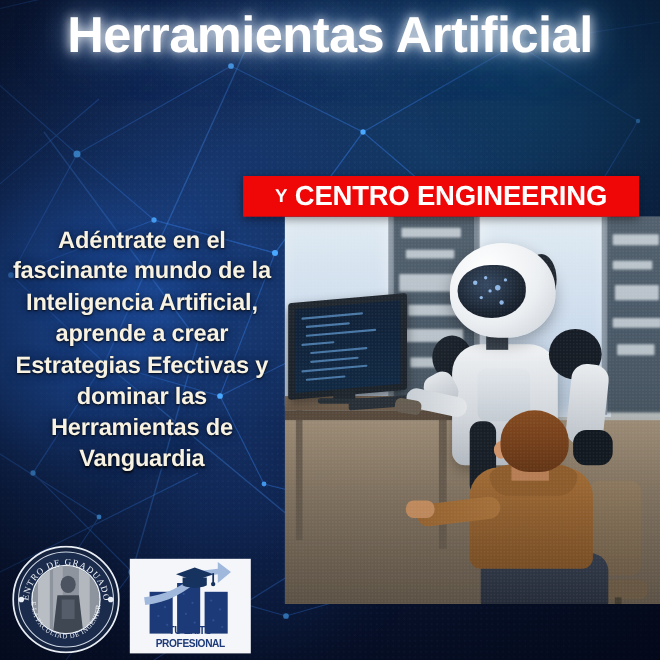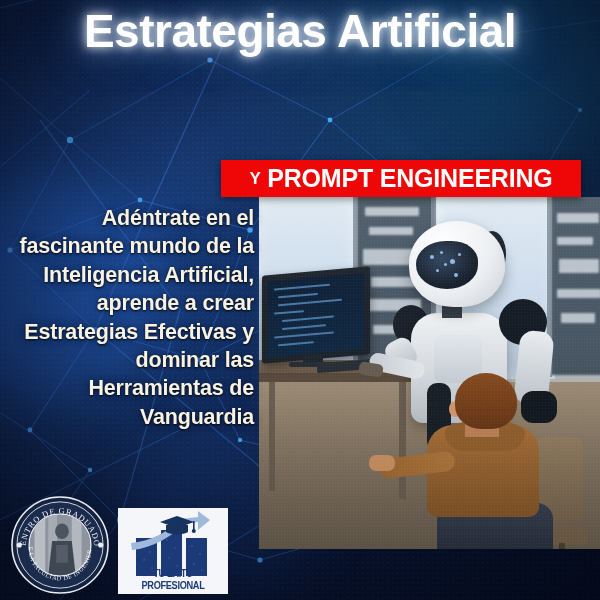--- a/index.html
+++ b/index.html
@@ -94,21 +94,21 @@
     font-weight: 700;
     letter-spacing: -0.2px;
   }
 
   
   .body-copy {
     position: absolute;
     left: 4px;
     top: 204px;
     width: 250px;
-    text-align: right;
+    text-align: center;
     z-index: 6;
     color: #f7f2e2;
     font-size: 21.5px;
     font-weight: 700;
     line-height: 1.32;
     letter-spacing: -0.2px;
     text-shadow:
       0 1px 2px rgba(0,0,0,0.85),
       0 0 10px rgba(10,20,50,0.9);
   }
@@ -430,21 +430,21 @@
         <circle cx="330" cy="120" r="2.4"></circle>
     </g>
   </svg>
 
   <div class="glow-spot" style="left:-60px; top:180px; width:220px; height:220px; background:rgba(40,110,220,0.32);"></div>
   <div class="glow-spot" style="left:430px; top:-60px; width:240px; height:200px; background:rgba(20,90,140,0.30);"></div>
   <div class="glow-spot" style="left:120px; top:430px; width:200px; height:160px; background:rgba(30,80,170,0.22);"></div>
   <div class="bg-vignette"></div>
 
   <div class="headline">
-    <div class="line l1">Estrategias Artificial</div>
+    <div class="line l1">Herramientas Artificial</div>
   </div>
 
   <div class="photo">
     <div class="ph room-bg"></div>
 
     <div class="ph window" style="left:-6px; top:-4px; width:104px; height:176px;"></div>
     <div class="ph window" style="left:176px; top:-4px; width:120px; height:186px;"></div>
 
     <div class="ph board" style="left:98px; top:-4px; width:78px; height:176px;">
       <div class="note" style="left:8px; top:14px; width:54px; height:9px;"></div>
@@ -523,21 +523,21 @@
     <div class="ph b-head"></div>
     <div class="ph b-arm"></div>
     <div class="ph b-hand"></div>
 
     <div class="ph photo-shade"></div>
     <div class="ph photo-grain"></div>
   </div>
 
   <div class="red-banner">
     <span class="small-y">Y</span>
-    <span class="big">PROMPT ENGINEERING</span>
+    <span class="big">CENTRO ENGINEERING</span>
   </div>
 
   <div class="body-copy">Adéntrate en el fascinante mundo de la Inteligencia Artificial, aprende a crear Estrategias Efectivas y dominar las Herramientas de Vanguardia</div>
 
   <svg class="seal" viewBox="0 0 100 100">
     <defs>
       <path id="arcTop" d="M 15 53 A 35 35 0 0 1 85 53"></path>
       <path id="arcBottom" d="M 18 54 A 32 32 0 0 0 82 54"></path>
       <clipPath id="innerClip">
           <circle cx="50" cy="50" r="31"></circle>

